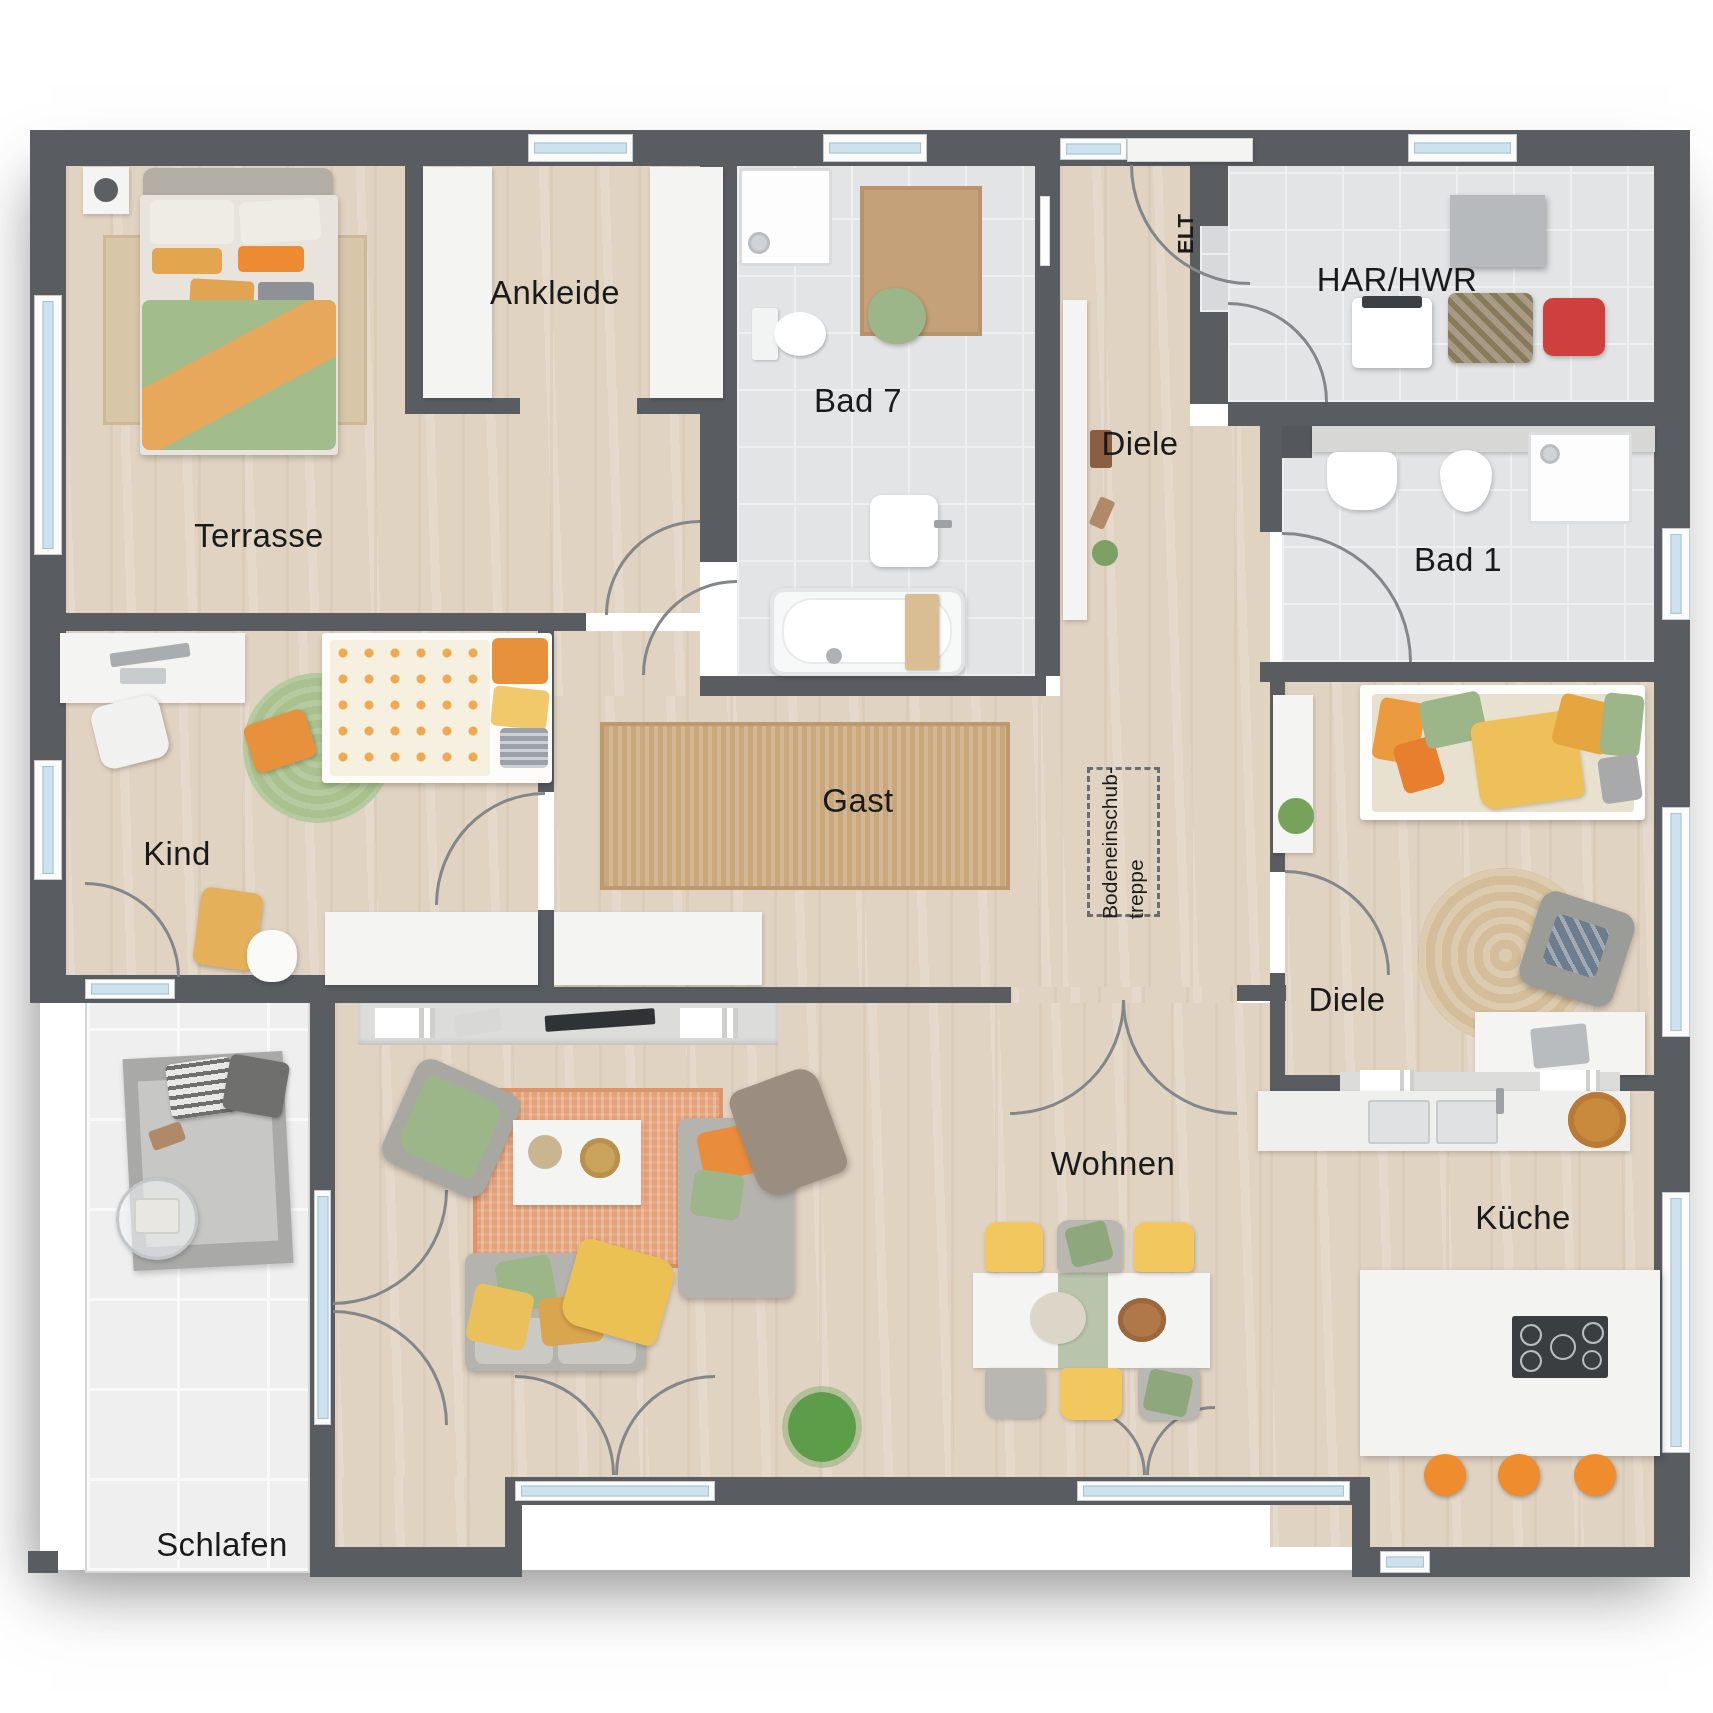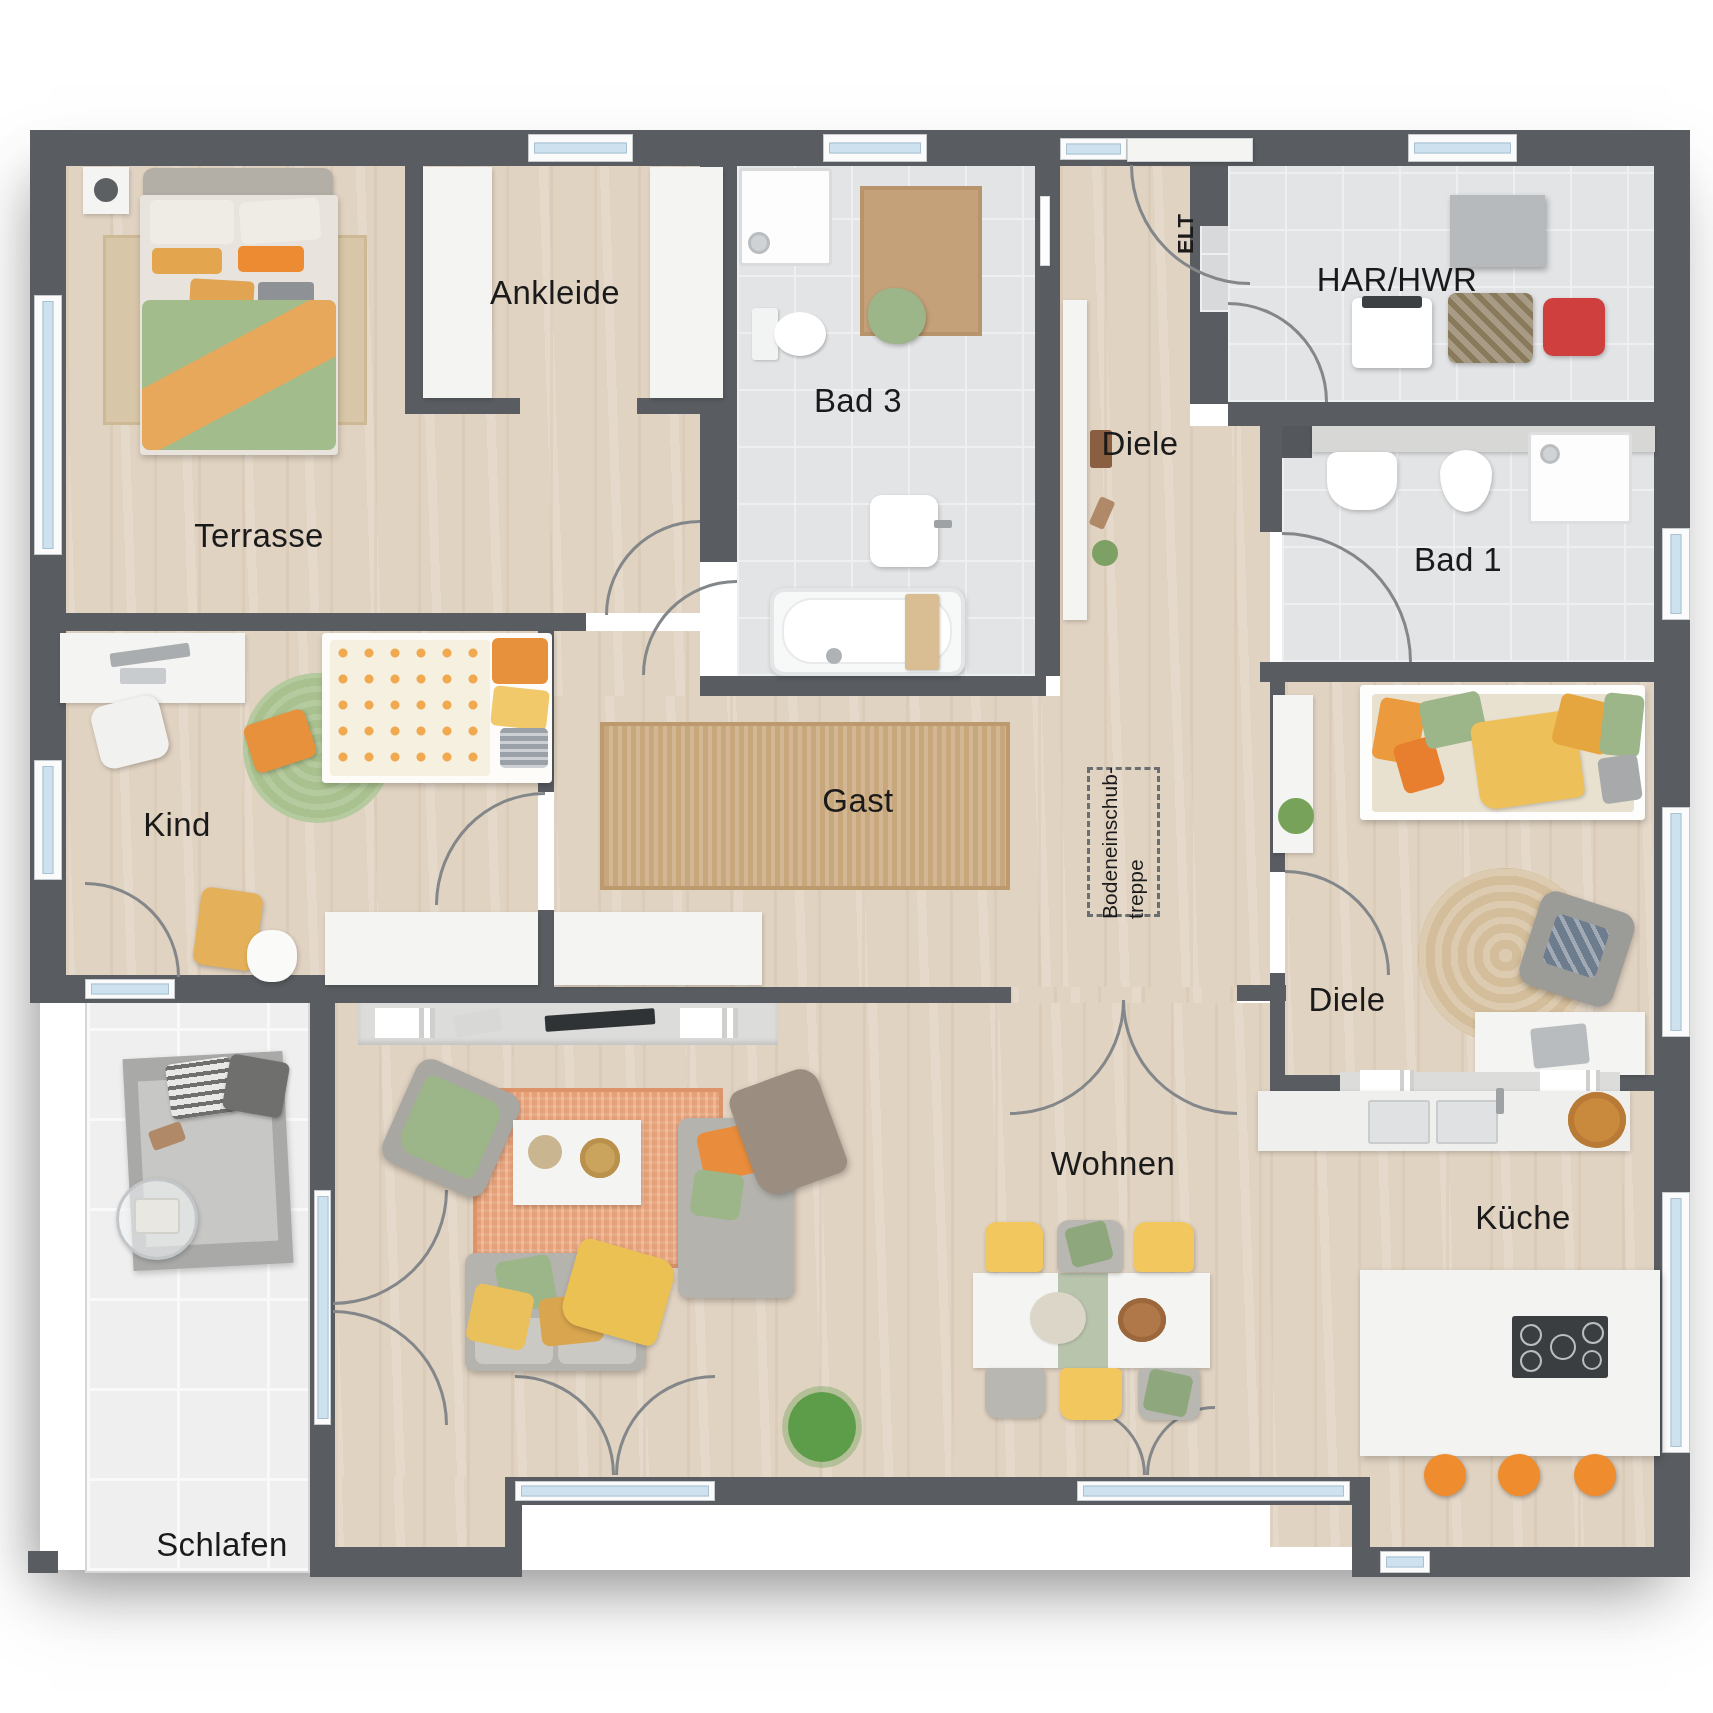--- a/index.html
+++ b/index.html
@@ -139,21 +139,21 @@
   <div class="f" style="left:752px;top:308px;width:26px;height:52px;background:#f2f3f3;border-radius:3px;box-shadow:1px 1px 3px rgba(0,0,0,.2);"></div>
   <div class="f" style="left:774px;top:312px;width:52px;height:44px;background:#ffffff;border-radius:50%;box-shadow:1px 2px 3px rgba(0,0,0,.22);"></div>
   <div class="f" style="left:860px;top:186px;width:122px;height:150px;background:#c5a179;box-shadow:inset 0 0 0 4px #b8946c;"></div>
   <div class="f" style="left:868px;top:288px;width:58px;height:56px;background:#9cb589;border-radius:45% 55% 50% 50%;box-shadow:1px 2px 4px rgba(0,0,0,.25);"></div>
   <div class="f" style="left:870px;top:495px;width:68px;height:72px;background:#ffffff;border-radius:12px;box-shadow:1px 2px 4px rgba(0,0,0,.22);"></div>
   <div class="f" style="left:934px;top:520px;width:18px;height:8px;background:#9ea2a5;border-radius:2px;"></div>
   <div class="f" style="left:770px;top:588px;width:195px;height:88px;background:#f7f8f8;border:4px solid #e3e5e6;border-radius:14px;box-shadow:1px 2px 5px rgba(0,0,0,.2);"></div>
   <div class="f" style="left:782px;top:598px;width:170px;height:66px;background:#ffffff;border-radius:30px;border:2px solid #e8eaeb;"></div>
   <div class="f" style="left:905px;top:594px;width:34px;height:76px;background:#d9bd93;border-radius:3px;box-shadow:1px 1px 3px rgba(0,0,0,.25);"></div>
   <div class="f" style="left:826px;top:648px;width:16px;height:16px;border-radius:50%;background:#aeb2b4;"></div>
-  <div class="lbl" style="left:858px;top:401px;">Bad 3</div>
+  <div class="lbl" style="left:858px;top:401px;">Bad 7</div>
 
   <div class="f white" style="left:1063px;top:300px;width:24px;height:320px;"></div>
   <div class="f" style="left:1090px;top:430px;width:22px;height:38px;background:#8a5f41;border-radius:3px;"></div>
   <div class="f" style="left:1092px;top:540px;width:26px;height:26px;border-radius:50%;background:#7da064;"></div>
   <div class="f" style="left:1094px;top:498px;width:16px;height:30px;background:#b08968;border-radius:3px;transform:rotate(24deg);"></div>
   <div class="f" style="left:1040px;top:196px;width:10px;height:70px;background:#fdfdfd;border:1px solid #d6d8d9;"></div>
   <div class="lbl" style="left:1140px;top:444px;">Diele</div>
 
   <div class="lbl-v" style="left:1186px;top:234px;font-size:22px;">ELT</div>
 
@@ -183,21 +183,21 @@
   <div class="f" style="left:95px;top:700px;width:70px;height:64px;background:#f1f1ef;border-radius:14px;box-shadow:1px 2px 5px rgba(0,0,0,.25);transform:rotate(-14deg);"></div>
   <div class="f" style="left:243px;top:673px;width:150px;height:150px;border-radius:50%;background:#a9c18e;background-image:repeating-radial-gradient(circle,rgba(255,255,255,.15) 0 6px,transparent 6px 14px);"></div>
   <div class="f" style="left:248px;top:716px;width:64px;height:50px;background:#e8913c;border-radius:8px;transform:rotate(-18deg);box-shadow:1px 2px 4px rgba(0,0,0,.25);"></div>
   <div class="f" style="left:322px;top:633px;width:230px;height:150px;background:#fdfcf9;border-radius:4px;box-shadow:1px 3px 6px rgba(0,0,0,.22);"></div>
   <div class="f" style="left:330px;top:640px;width:160px;height:136px;background-color:#f6f0e1;background-image:radial-gradient(circle,#f0a94f 4px,transparent 5px);background-size:26px 26px;border-radius:4px;"></div>
   <div class="f" style="left:492px;top:638px;width:56px;height:46px;background:#e8913c;border-radius:6px;"></div>
   <div class="f" style="left:492px;top:688px;width:56px;height:40px;background:#f2c96a;border-radius:6px;transform:rotate(6deg);"></div>
   <div class="f" style="left:500px;top:728px;width:48px;height:40px;background:#9aa1a8;background-image:repeating-linear-gradient(0deg,rgba(255,255,255,.5) 0 3px,transparent 3px 8px);border-radius:5px;"></div>
   <div class="f" style="left:197px;top:890px;width:62px;height:78px;background:#e4b15a;border-radius:10px;transform:rotate(8deg);box-shadow:1px 2px 5px rgba(0,0,0,.25);"></div>
   <div class="f" style="left:247px;top:930px;width:50px;height:52px;background:#fafaf8;border-radius:45% 45% 45% 45%;box-shadow:1px 2px 5px rgba(0,0,0,.22);"></div>
-  <div class="lbl" style="left:177px;top:825px;">Kind</div>
+  <div class="lbl" style="left:177px;top:854px;">Kind</div>
 
   <div class="f white" style="left:325px;top:912px;width:213px;height:73px;"></div>
   <div class="f white" style="left:554px;top:912px;width:208px;height:73px;"></div>
 
   <div class="f white" style="left:1273px;top:695px;width:40px;height:158px;"></div>
   <div class="f" style="left:1278px;top:798px;width:36px;height:36px;border-radius:50%;background:#76a259;"></div>
   <div class="f" style="left:1360px;top:685px;width:285px;height:135px;background:#fdfdfc;border-radius:4px;box-shadow:1px 3px 6px rgba(0,0,0,.22);"></div>
   <div class="f" style="left:1372px;top:694px;width:262px;height:118px;background:#e9e1d0;border-radius:4px;"></div>
   <div class="f" style="left:1376px;top:700px;width:46px;height:62px;background:#ec9a3e;border-radius:7px;transform:rotate(10deg);"></div>
   <div class="f" style="left:1398px;top:740px;width:42px;height:50px;background:#e87f2e;border-radius:7px;transform:rotate(-16deg);"></div>

